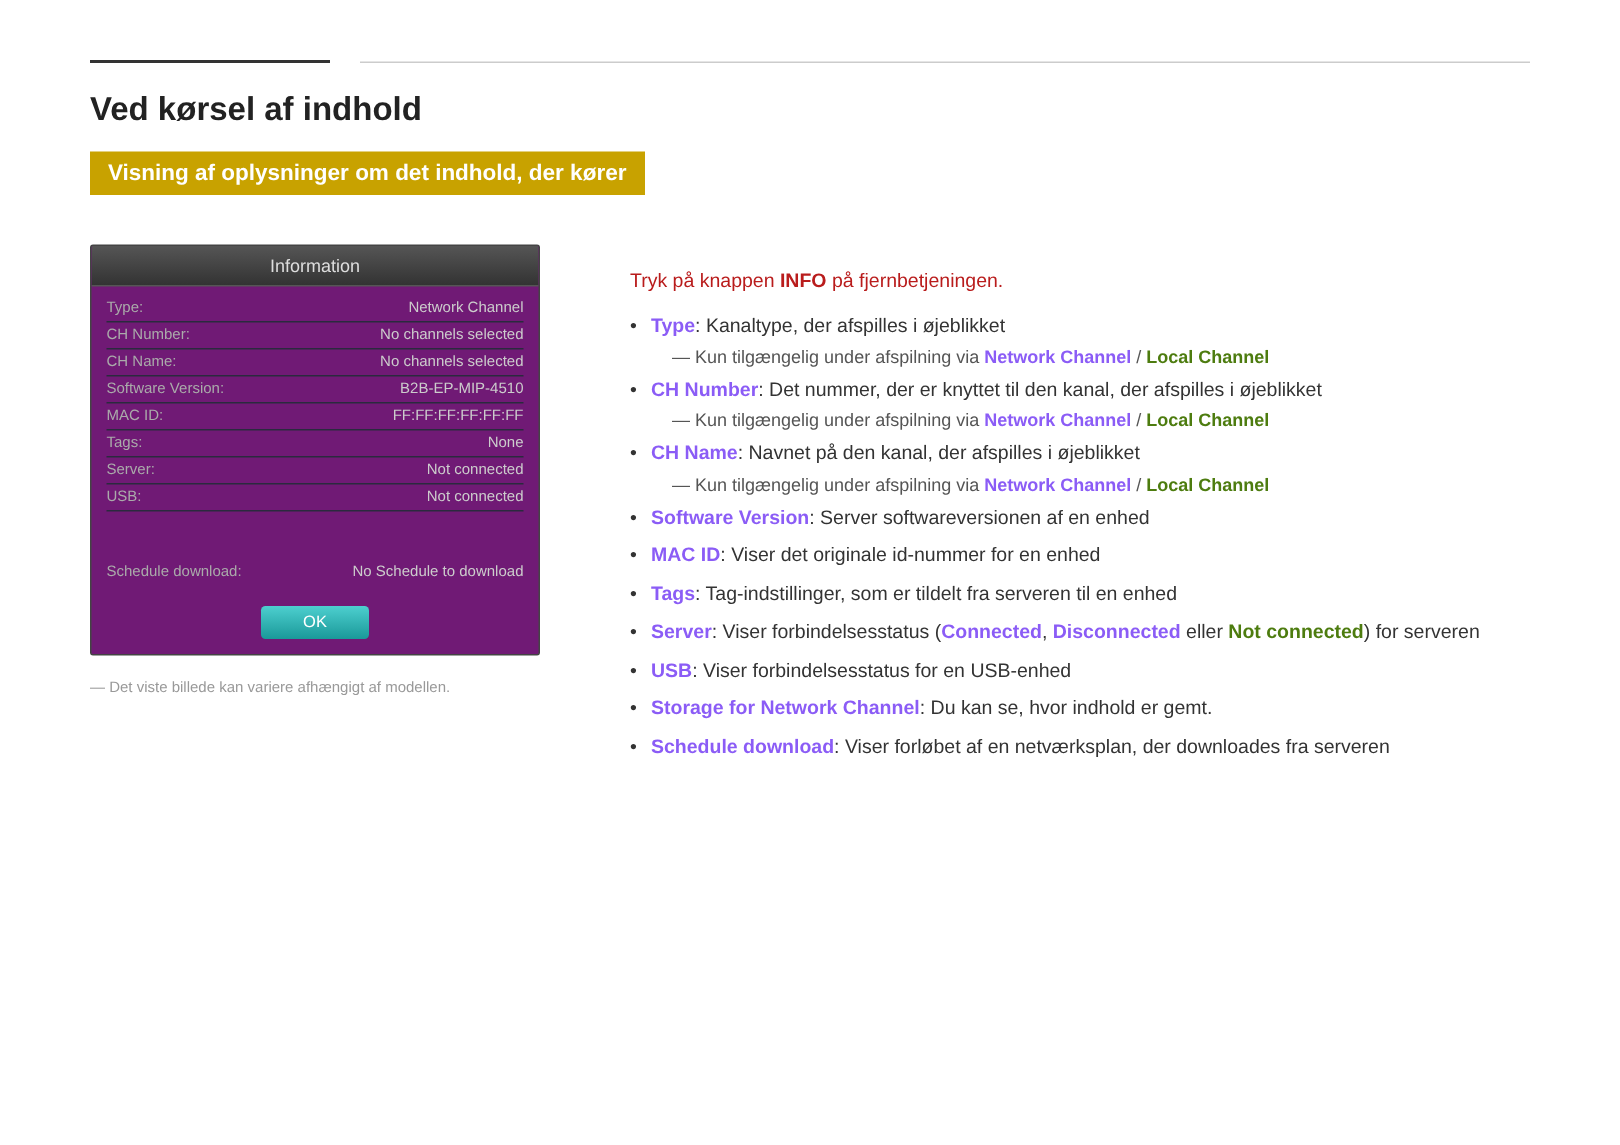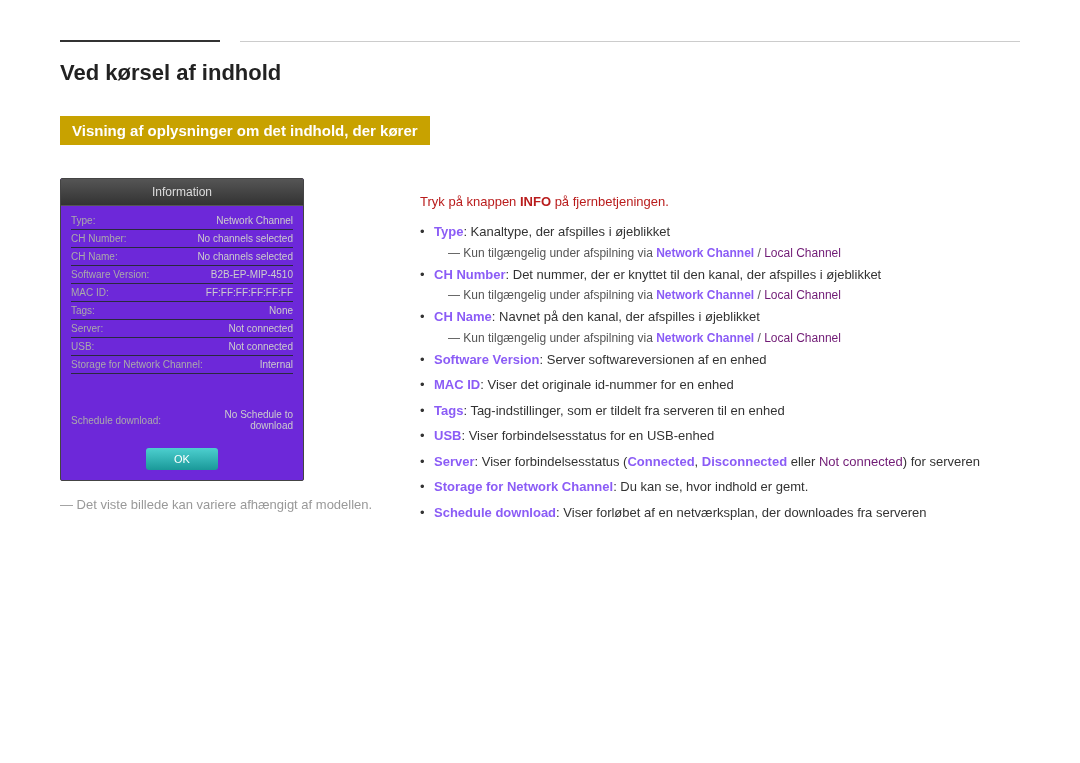--- a/index.html
+++ b/index.html
@@ -30,21 +30,21 @@
       height: 1px;
       background: #ccc;
       margin-left: 20px;
     }
 
     
     .page-title {
       font-size: 22px;
       font-weight: bold;
       color: #222;
-      margin-bottom: 30px;
+      margin-bottom: 15px;
     }
 
     
     .highlighted-subtitle {
       background: #c8a200;
       color: #fff;
       font-size: 15px;
       font-weight: bold;
       padding: 6px 12px;
       display: inline-block;
@@ -59,23 +59,23 @@
     }
 
     
     .left-col {
       width: 320px;
       flex-shrink: 0;
     }
 
     
     .info-box {
-      background: #6d28d9;
+      background: #701a75;
       border: 1px solid #444;
-      width: 244px;
+      width: 300px;
       border-radius: 2px;
       overflow: hidden;
     }
     .info-box-header {
       background: linear-gradient(to bottom, #555, #333);
       text-align: center;
       color: #ddd;
       font-size: 12px;
       padding: 6px 0;
       border-bottom: 1px solid #555;
@@ -116,21 +116,21 @@
       border: none;
       border-radius: 3px;
       padding: 5px 28px;
       font-size: 11px;
       cursor: pointer;
     }
 
     
     .footer-note {
       margin-top: 16px;
-      font-size: 13px;
+      font-size: 10px;
       color: #999;
     }
 
     
     .right-col {
       flex: 1;
     }
 
     .intro-text {
       font-size: 13px;
@@ -165,21 +165,21 @@
       font-size: 12px;
       color: #555;
       margin-bottom: 2px;
       margin-top: 1px;
     }
     .sub-note::before {
       content: '— ';
     }
 
     .text-orange { color: #8b5cf6; font-weight: bold; }
-    .text-red { color: #701a75; font-weight: normal; }
+    .text-red { color: #4d7c0f; font-weight: bold; }
   </style>
 </head>
 <body>
 
 
 
 
 <div class="top-rules">
   <div class="top-rule-short"></div>
   <div class="top-rule-long"></div>
@@ -223,24 +223,20 @@
       <span class="info-label">Tags:</span>
       <span class="info-value">None</span>
     </div>
           <div class="info-row">
       <span class="info-label">Server:</span>
       <span class="info-value">Not connected</span>
     </div>
           <div class="info-row">
       <span class="info-label">USB:</span>
       <span class="info-value">Not connected</span>
-    </div>
-          <div class="info-row">
-      <span class="info-label">Storage for Network Channel:</span>
-      <span class="info-value">Internal</span>
     </div>
           <div class="info-row">
       <span class="info-label">Schedule download:</span>
       <span class="info-value">No Schedule to download</span>
     </div>
         </div>
       <div class="info-box-footer">
         <button class="ok-button">OK</button>
       </div>
     </div>
@@ -254,22 +250,22 @@
     <ul class="bullet-list" id="bullet-list">
     <li><span class="text-orange">Type</span><span>: Kanaltype, der afspilles i øjeblikket</span></li>
         <div class="sub-note"><span>Kun tilgængelig under afspilning via </span><span class="text-orange">Network Channel</span><span> / </span><span class="text-red">Local Channel</span></div>
         <li><span class="text-orange">CH Number</span><span>: Det nummer, der er knyttet til den kanal, der afspilles i øjeblikket</span></li>
         <div class="sub-note"><span>Kun tilgængelig under afspilning via </span><span class="text-orange">Network Channel</span><span> / </span><span class="text-red">Local Channel</span></div>
         <li><span class="text-orange">CH Name</span><span>: Navnet på den kanal, der afspilles i øjeblikket</span></li>
         <div class="sub-note"><span>Kun tilgængelig under afspilning via </span><span class="text-orange">Network Channel</span><span> / </span><span class="text-red">Local Channel</span></div>
         <li><span class="text-orange">Software Version</span><span>: Server softwareversionen af en enhed</span></li>
         <li><span class="text-orange">MAC ID</span><span>: Viser det originale id-nummer for en enhed</span></li>
         <li><span class="text-orange">Tags</span><span>: Tag-indstillinger, som er tildelt fra serveren til en enhed</span></li>
+        <li><span class="text-orange">Server</span><span>: Viser forbindelsesstatus (</span><span class="text-orange">Connected</span><span>, </span><span class="text-orange">Disconnected</span><span> eller </span><span class="text-red">Not connected</span><span>) for serveren</span></li>
         <li><span class="text-orange">USB</span><span>: Viser forbindelsesstatus for en USB-enhed</span></li>
-        <li><span class="text-orange">Server</span><span>: Viser forbindelsesstatus (</span><span class="text-orange">Connected</span><span>, </span><span class="text-orange">Disconnected</span><span> eller </span><span class="text-red">Not connected</span><span>) for serveren</span></li>
         <li><span class="text-orange">Storage for Network Channel</span><span>: Du kan se, hvor indhold er gemt.</span></li>
         <li><span class="text-orange">Schedule download</span><span>: Viser forløbet af en netværksplan, der downloades fra serveren</span></li>
       </ul>
   </div>
 
 </div>
 
 
 
 

